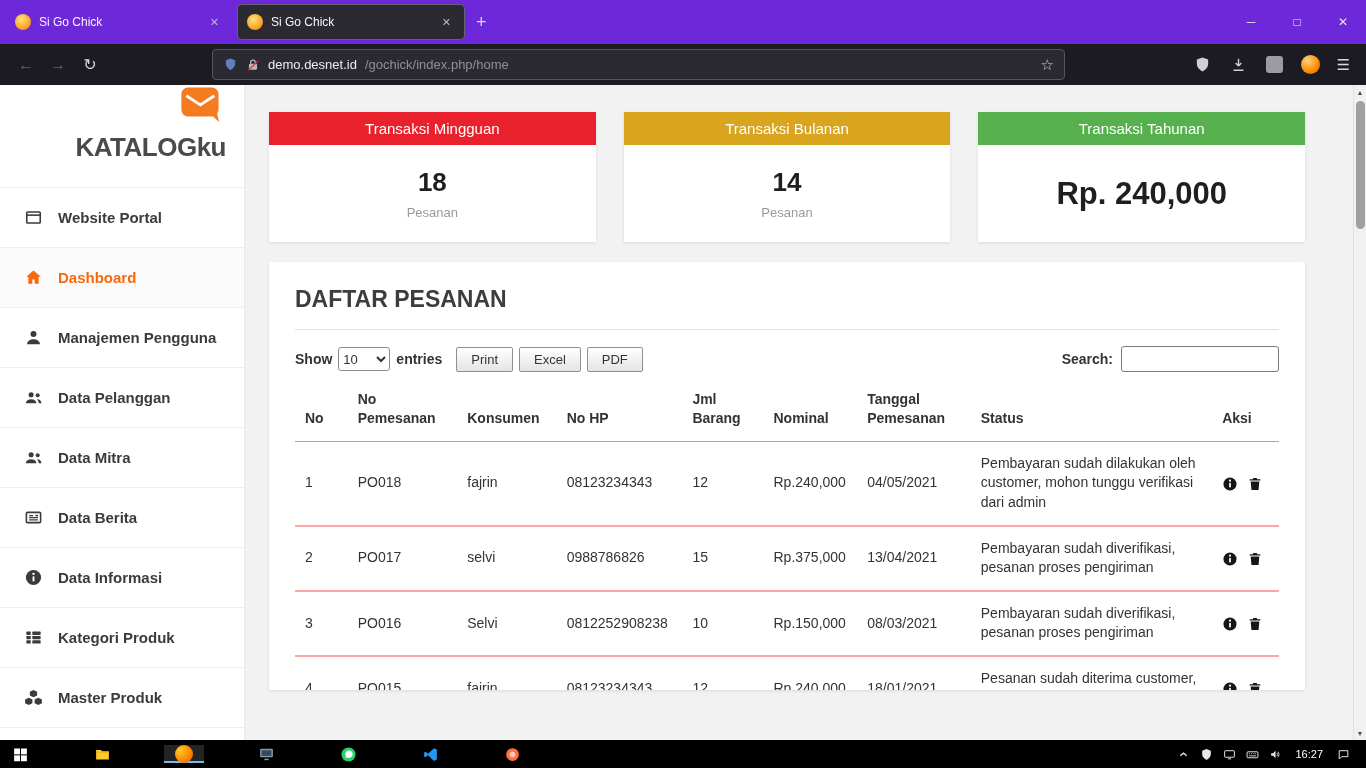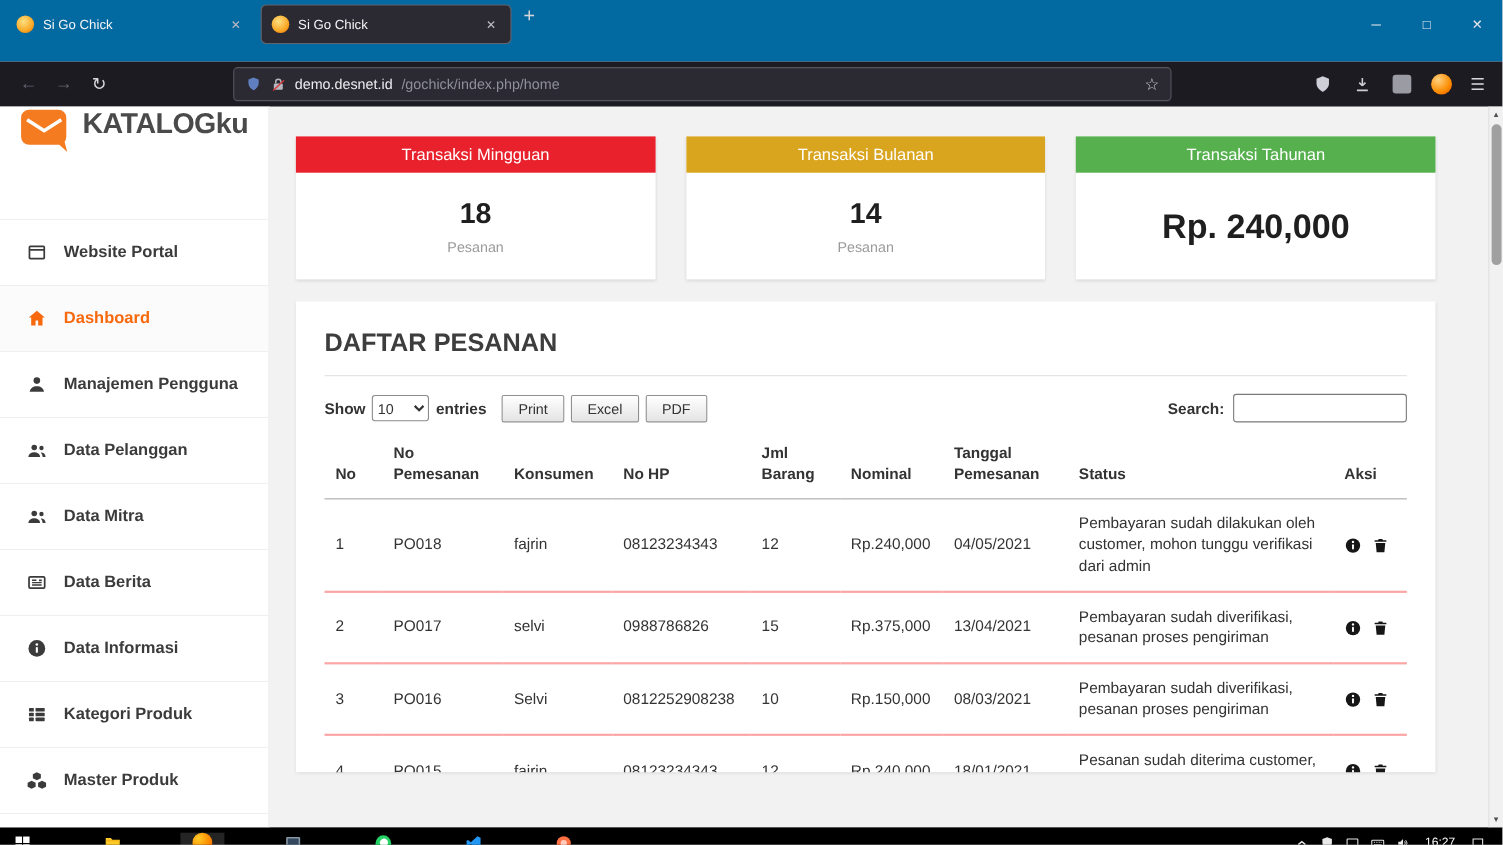--- a/index.html
+++ b/index.html
@@ -1,20 +1,20 @@
 <!DOCTYPE html>
 <html><head>
 <meta charset="utf-8">
 <style>
   * { margin:0; padding:0; box-sizing:border-box; }
   html,body { width:1366px; height:768px; overflow:hidden; }
   body { font-family:"Liberation Sans", sans-serif; background:#f2f2f2; }
 
   
-  .tabbar { height:56px; background:#0369a1; display:flex; }
+  .tabbar { height:44px; background:#6d28d9; display:flex; align-items:center; }
   .tab { width:226px; height:34px; margin:5px 0 5px 6px; border-radius:4px; display:flex; align-items:center;
          gap:8px; padding:0 9px; color:#f5f5f7; font-size:12px; cursor:default; }
   .tab.active { background:#2b2a33; box-shadow:0 0 0 1px #63636e; }
   .fav { width:16px; height:16px; border-radius:50%; flex:none;
          background:radial-gradient(circle at 40% 35%, #ffe082, #f9a825 60%, #ef6c00); }
   .tab-title { flex:1; white-space:nowrap; overflow:hidden; }
   .tab-close { color:#b9b9c2; font-size:11px; padding:2px 4px; border-radius:3px; }
   .newtab { color:#d7d7db; font-size:18px; padding:4px 12px; }
   .winctl { margin-left:auto; display:flex; height:44px; }
   .winctl span { width:46px; height:44px; display:flex; align-items:center; justify-content:center;
@@ -34,21 +34,21 @@
   .nav-right .ico { width:20px; height:20px; display:flex; align-items:center; justify-content:center; color:#cfcfd8; }
   .ext-square { width:17px; height:17px; border-radius:3px; background:#9b9ba4; }
   .prof-circle { width:19px; height:19px; border-radius:50%;
                  background:radial-gradient(circle at 35% 30%, #ffd180, #fb8c00 60%, #e65100); }
   .menu-glyph { color:#d7d7db; font-size:15px; }
 
   
   .page { position:relative; height:655px; display:flex; background:#f2f2f2; }
 
   .sidebar { width:245px; background:#fff; flex:none; border-right:1px solid #e9e9e9; }
-  .brand { height:78px; display:flex; align-items:flex-start; gap:9px; padding:0 18px; }
+  .brand { height:78px; display:flex; align-items:flex-end; gap:9px; padding:0 18px;flex-direction:column; }
   .brand-text { font-size:26px; font-weight:bold; color:#4a4a4a; letter-spacing:-0.5px; }
   .menu { margin-top:24px; border-top:1px solid #efefef; }
   .mi { height:60px; display:flex; align-items:center; gap:15px; padding:0 24px;
         border-bottom:1px solid #efefef; font-size:15px; font-weight:bold; color:#3b3b3b; cursor:pointer; }
   .mi svg { width:19px; height:19px; flex:none; }
   .mi.active { color:#f8680c; background:#fbfbfb; }
 
   .main { flex:1; display:flex; flex-direction:column; overflow:hidden; }
   .topbar { height:50px; background:linear-gradient(90deg,#f1571f 0%,#f4791e 45%,#f89c1c 100%);
             display:flex; align-items:center; justify-content:flex-end; padding-right:44px;

